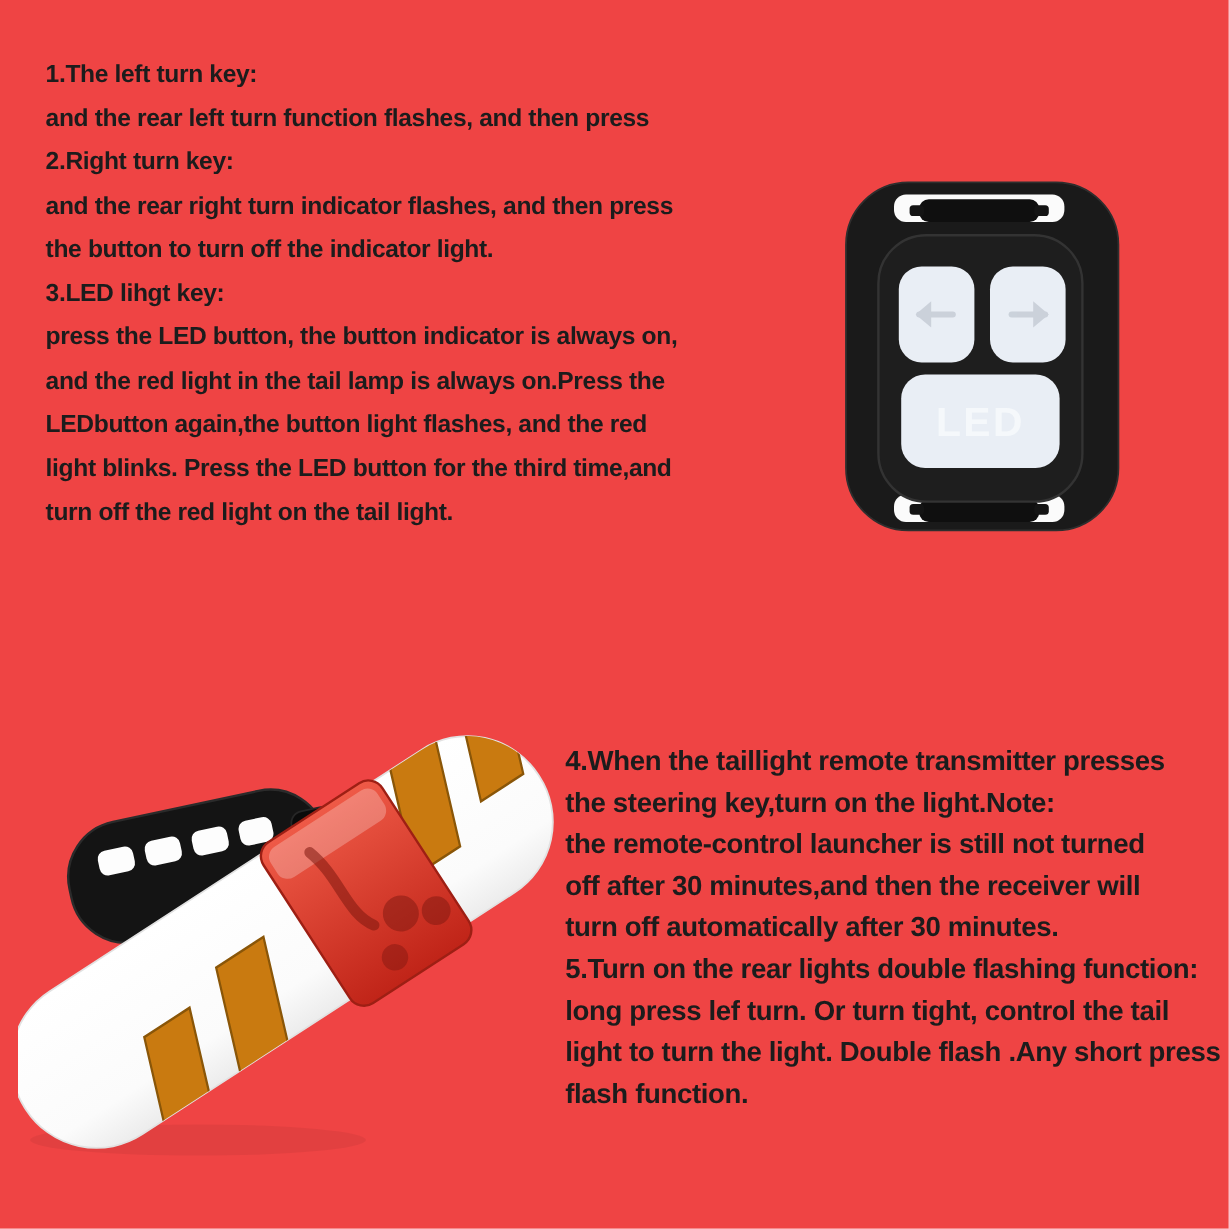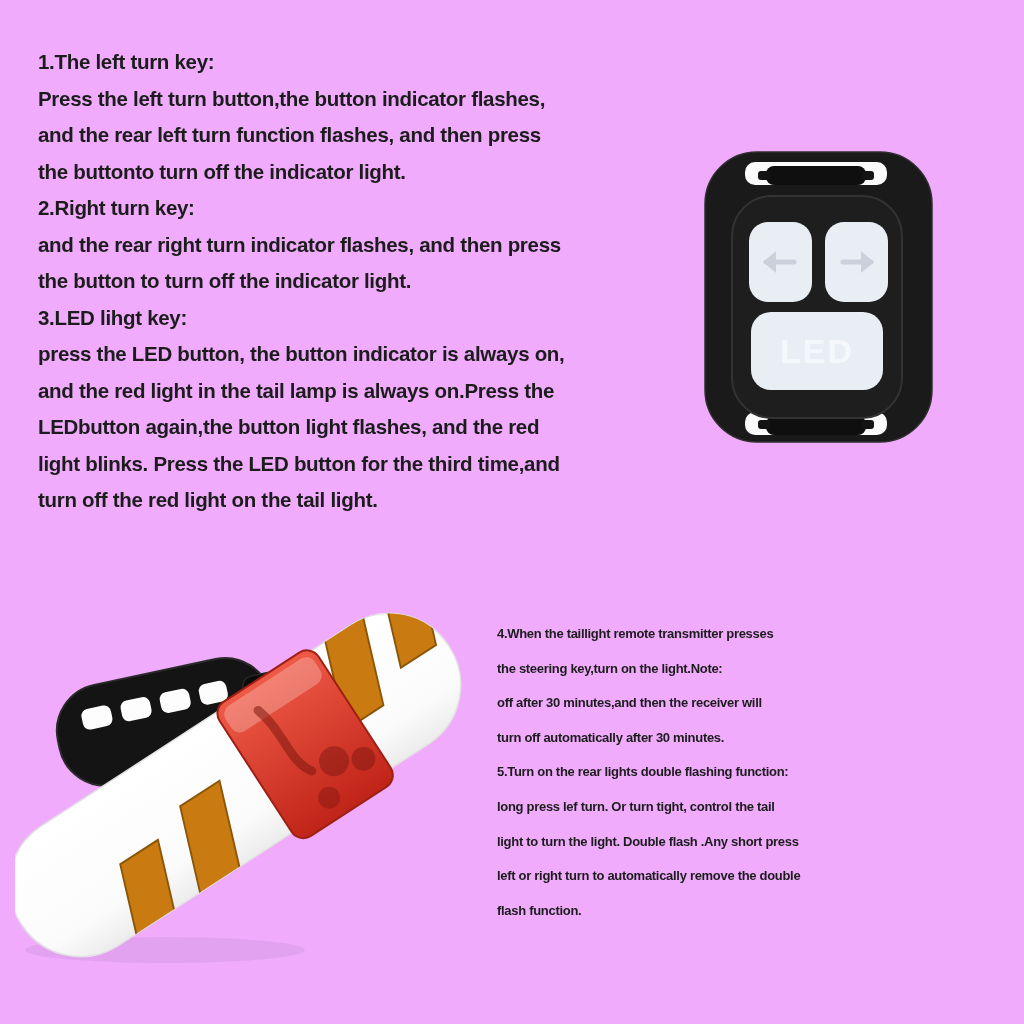--- a/index.html
+++ b/index.html
@@ -1,58 +1,56 @@
 <!DOCTYPE html>
 <html><head>
 <meta charset="utf-8">
 <style>
   html,body{margin:0;padding:0;background:#ffffff;}
   .stage{
     position:relative;width:1024px;height:1024px;overflow:hidden;
-    background:#f0abfc;
+    background:#ef4444;
     font-family:"Liberation Sans", sans-serif;
   }
   .txt-block{position:absolute;color:#1c1c1c;font-weight:bold;white-space:nowrap;}
   .txt-left{left:38px;top:44px;font-size:20.5px;line-height:36.5px;letter-spacing:-0.3px;}
-  .txt-right{left:497px;top:617px;font-size:13px;line-height:34.6px;letter-spacing:-0.3px;}
+  .txt-right{left:471px;top:617px;font-size:23px;line-height:34.6px;letter-spacing:-0.3px;}
   .ln{display:block;}
   .photo{position:absolute;}
   .photo-remote{left:690px;top:140px;width:260px;height:320px;}
   .photo-taillight{left:15px;top:598px;width:480px;height:412px;}
 </style>
 </head>
 <body>
 
 <div class="stage">
 
   <div class="txt-block txt-left">
     <span class="ln">1.The left turn key:</span>
-    <span class="ln">Press the left turn button,the button indicator flashes,</span>
     <span class="ln">and the rear left turn function flashes, and then press</span>
-    <span class="ln">the buttonto turn off the indicator light.</span>
     <span class="ln">2.Right turn key:</span>
     <span class="ln">and the rear right turn indicator flashes, and then press</span>
     <span class="ln">the button to turn off the indicator light.</span>
     <span class="ln">3.LED lihgt key:</span>
     <span class="ln">press the LED button, the button indicator is always on,</span>
     <span class="ln">and the red light in the tail lamp is always on.Press the</span>
     <span class="ln">LEDbutton again,the button light flashes, and the red</span>
     <span class="ln">light blinks. Press the LED button for the third time,and</span>
     <span class="ln">turn off the red light on the tail light.</span>
   </div>
 
   <div class="txt-block txt-right">
     <span class="ln">4.When the taillight remote transmitter presses</span>
     <span class="ln">the steering key,turn on the light.Note:</span>
+    <span class="ln">the remote-control launcher is still not turned</span>
     <span class="ln">off after 30 minutes,and then the receiver will</span>
     <span class="ln">turn off automatically after 30 minutes.</span>
     <span class="ln">5.Turn on the rear lights double flashing function:</span>
     <span class="ln">long press lef turn. Or turn tight, control the tail</span>
     <span class="ln">light to turn the light. Double flash .Any short press</span>
-    <span class="ln">left or right turn to automatically remove the double</span>
     <span class="ln">flash function.</span>
   </div>
 
   <svg class="photo photo-remote" viewBox="0 0 260 320">
 
     <rect x="15" y="12" width="227" height="290" rx="52" stroke="#2e2e2e" stroke-width="1.5" fill="#1a1a1a"></rect>
 
     <rect x="55" y="22" width="142" height="23" rx="10" fill="#fbfbfb"></rect>
     <rect x="76" y="26" width="100" height="19" rx="8" fill="#0f0f0f"></rect>
     <rect x="68" y="31" width="12" height="9" rx="3" fill="#141414"></rect>

